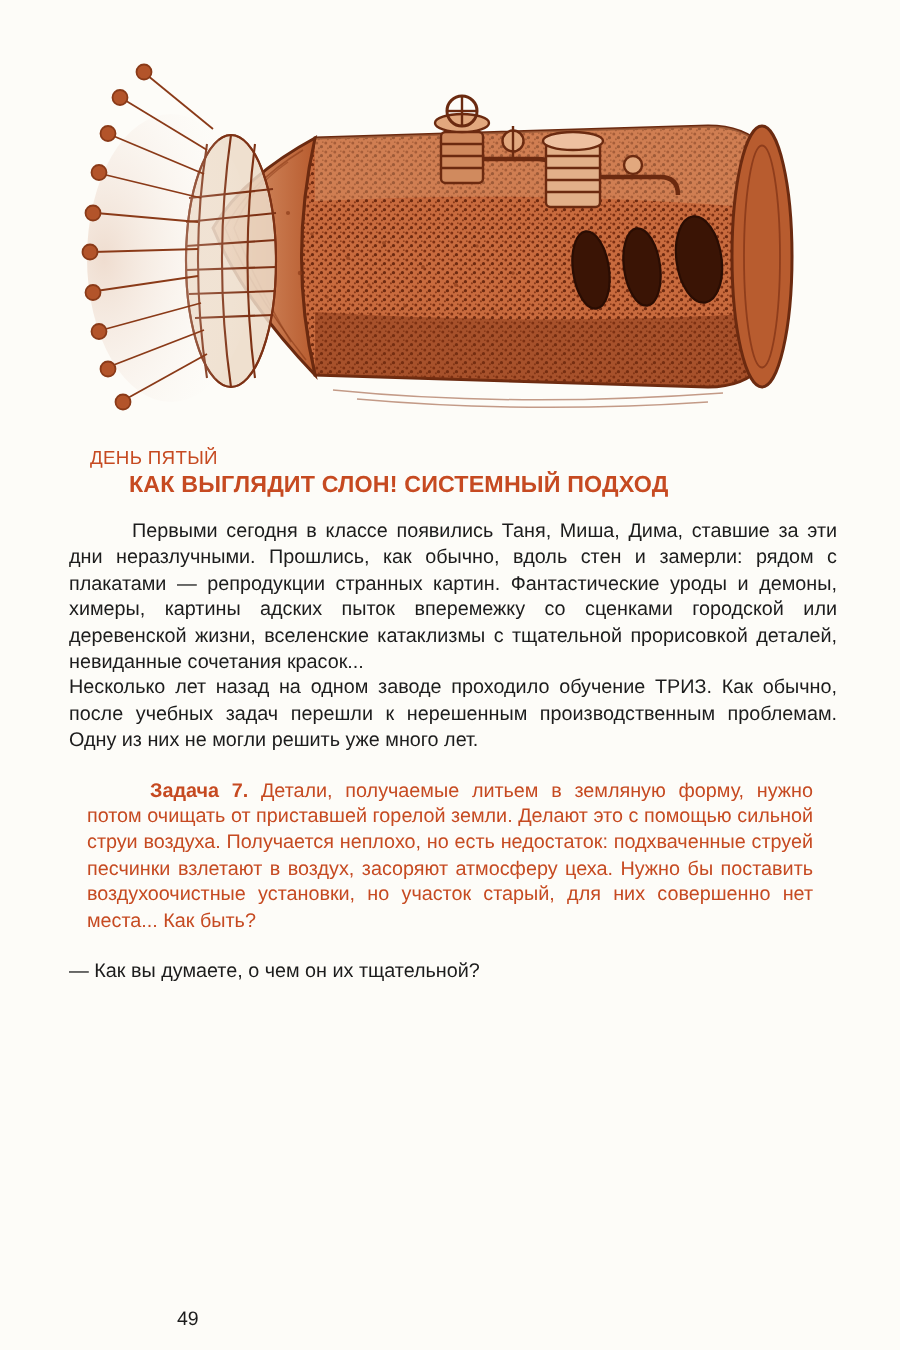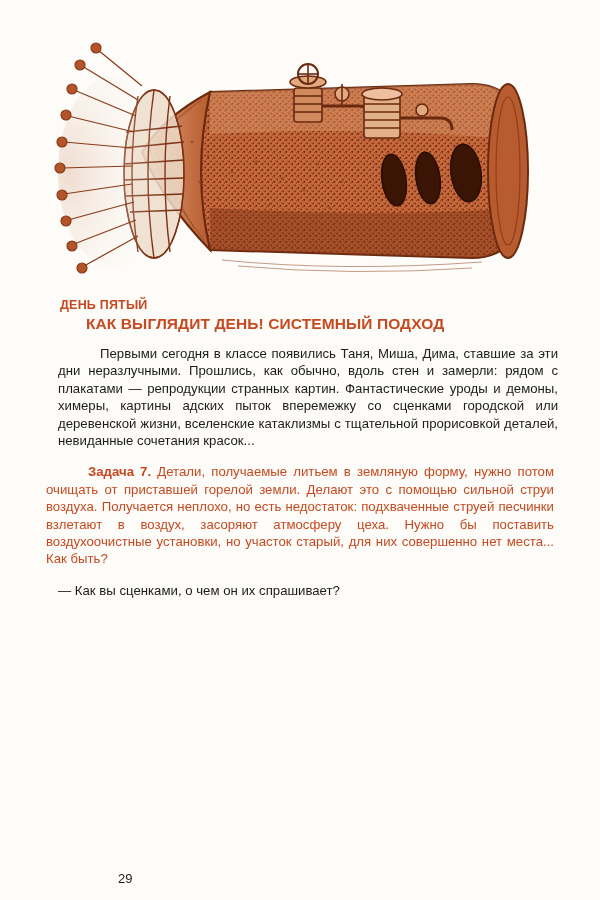--- a/index.html
+++ b/index.html
@@ -28,56 +28,56 @@
     width: 516px;
     height: 268px;
     margin: 22px 0 8px 0;
     overflow: hidden;
   }
   .illo-svg { display: block; }
 
   
   .day-label {
     color: #c64a21;
-    font-weight: bold;
+    font-weight: normal;
     font-size: 12.5px;
     letter-spacing: 0.2px;
     margin: 6px 0 3px 18px;
   }
   .chapter-title {
     color: #c64a21;
     font-weight: bold;
     font-size: 15.5px;
     letter-spacing: 0.1px;
     margin: 0 0 12px 44px;
   }
 
   
   .body-block {
     font-size: 13.2px;
     line-height: 17.4px;
     text-align: justify;
-    margin: 0 0 0 16px;
+    margin: 0 0 0 4px;
     color: #1c1c1c;
   }
   .body-block p {
     margin: 0;
     text-align: justify;
     text-justify: inter-word;
   }
   .indent { text-indent: 42px; }
 
   .task-block {
     color: #c64a21;
     font-size: 13.2px;
     line-height: 17.4px;
     margin: 14px 0 14px 0;
     text-align: justify;
   }
-  .task-block p { margin: 4px; text-align: justify; }
+  .task-block p { margin: 16px; text-align: justify; }
   .task-label { font-weight: bold; }
 
   .tail-block { margin-top: 12px; }
 
   .page-number {
     position: absolute;
     left: 118px;
     bottom: 36px;
     font-size: 13px;
     color: #1c1c1c;
@@ -221,31 +221,32 @@
       </g>
 
       <g stroke="#8a3a18" stroke-width="1" opacity="0.5" fill="none">
         <path d="M180 238 Q300 250 440 240"></path>
         <path d="M196 244 Q310 254 430 246"></path>
       </g>
     </svg>
   </div>
 
   <div class="day-label">ДЕНЬ ПЯТЫЙ</div>
-  <div class="chapter-title">КАК ВЫГЛЯДИТ ДЕНЬ! СИСТЕМНЫЙ ПОДХОД</div>
+  <div class="chapter-title">КАК ВЫГЛЯДИТ СЛОН! СИСТЕМНЫЙ ПОДХОД</div>
 
   <div class="body-block">
     <p class="indent">Первыми сегодня в классе появились Таня, Миша, Дима, ставшие за эти дни неразлучными. Прошлись, как обычно, вдоль стен и замерли: рядом с плакатами — репродукции странных картин. Фантастические уроды и демоны, химеры, картины адских пыток вперемежку со сценками городской или деревенской жизни, вселенские катаклизмы с тщательной прорисовкой деталей, невиданные сочетания красок...</p>
+    <p>Несколько лет назад на одном заводе проходило обучение ТРИЗ. Как обычно, после учебных задач перешли к нерешенным производственным проблемам. Одну из них не могли решить уже много лет.</p>
   </div>
 
   <div class="task-block">
     <p class="indent">
       <span class="task-label">Задача 7.</span>
       <span>Детали, получаемые литьем в земляную форму, нужно потом очищать от приставшей горелой земли. Делают это с помощью сильной струи воздуха. Получается неплохо, но есть недостаток: подхваченные струей песчинки взлетают в воздух, засоряют атмосферу цеха. Нужно бы поставить воздухоочистные установки, но участок старый, для них совершенно нет места... Как быть?</span>
     </p>
   </div>
 
   <div class="body-block tail-block">
-    <p>— Как вы сценками, о чем он их спрашивает?</p>
-  </div>
-
-  <div class="page-number">29</div>
+    <p>— Как вы думаете, о чем он их тщательной?</p>
+  </div>
+
+  <div class="page-number">49</div>
 </div>
 
 </body></html>

